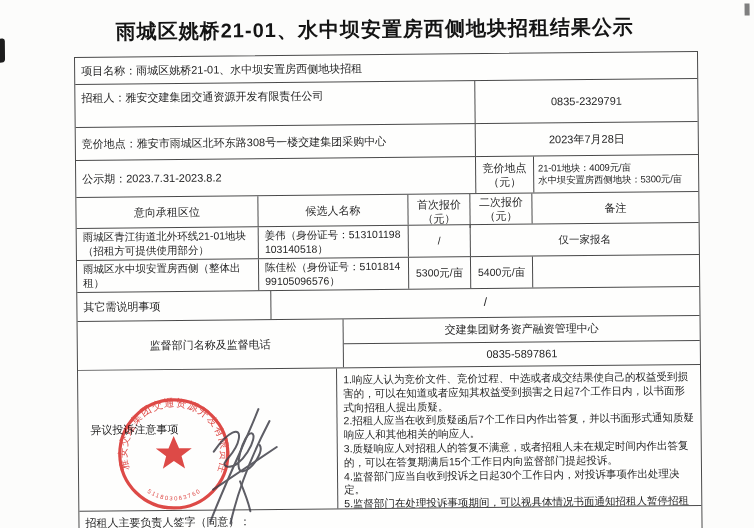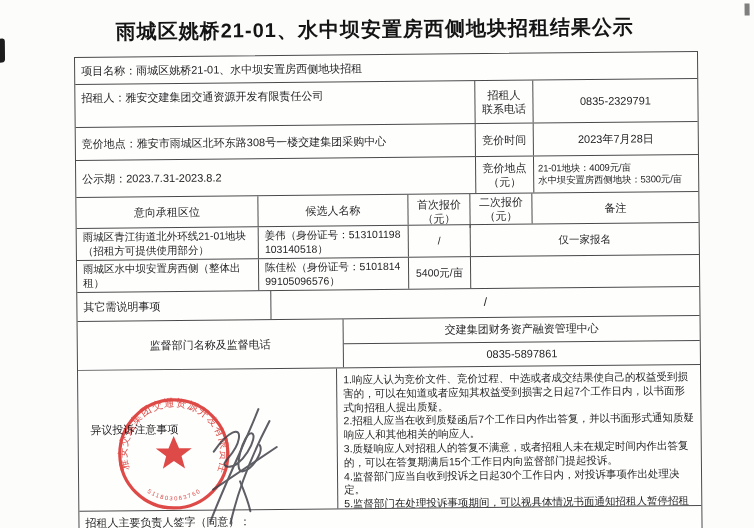--- a/index.html
+++ b/index.html
@@ -54,30 +54,25 @@
   <div class="doc-title">雨城区姚桥21-01、水中坝安置房西侧地块招租结果公示</div>
 
   <div class="tbl">
 
     <div class="r" style="height:26px">
       <div class="c">项目名称：雨城区姚桥21-01、水中坝安置房西侧地块招租</div>
     </div>
 
     <div class="r" style="height:42px">
       <div class="c top" style="width:400px;padding-top:6px">招租人：雅安交建集团交通资源开发有限责任公司</div>
-      <div class="c ctr" style="width:58px;padding:3px 2px">
-        <span class="bl">招租人</span>
-        <span class="bl">联系电话</span>
-      </div>
       <div class="c ctr">0835-2329791</div>
     </div>
 
     <div class="r" style="height:32px">
       <div class="c" style="width:400px">竞价地点：雅安市雨城区北环东路308号一楼交建集团采购中心</div>
-      <div class="c ctr" style="width:58px;padding:3px 2px">竞价时间</div>
       <div class="c ctr">2023年7月28日</div>
     </div>
 
     <div class="r" style="height:36px">
       <div class="c" style="width:400px">公示期：2023.7.31-2023.8.2</div>
       <div class="c ctr" style="width:58px;padding:3px 2px">
         <span class="bl">竞价地点</span>
         <span class="bl">（元）</span>
       </div>
       <div class="c" style="padding:2px 4px">
@@ -103,20 +98,21 @@
     <div class="r" style="height:31px">
       <div class="c small" style="width:182px">雨城区青江街道北外环线21-01地块（招租方可提供使用部分）</div>
       <div class="c small" style="width:150px">姜伟（身份证号：513101198103140518）</div>
       <div class="c ctr small" style="width:62px;padding:3px 2px">/</div>
       <div class="c ctr small">仅一家报名</div>
     </div>
 
     <div class="r" style="height:31px">
       <div class="c small" style="width:182px">雨城区水中坝安置房西侧（整体出租）</div>
       <div class="c small" style="width:150px">陈佳松（身份证号：510181499105096576）</div>
+      <div class="c ctr small" style="width:62px;padding:3px 2px">5300元/亩</div>
       <div class="c ctr small" style="width:62px;padding:9px 2px">5400元/亩</div>
       <div class="c ctr small"></div>
     </div>
 
     <div class="r" style="height:28px">
       <div class="c" style="width:194px">其它需说明事项</div>
       <div class="c ctr" style="font-size:12px">/</div>
     </div>
 
     <div class="r" style="height:48px">

